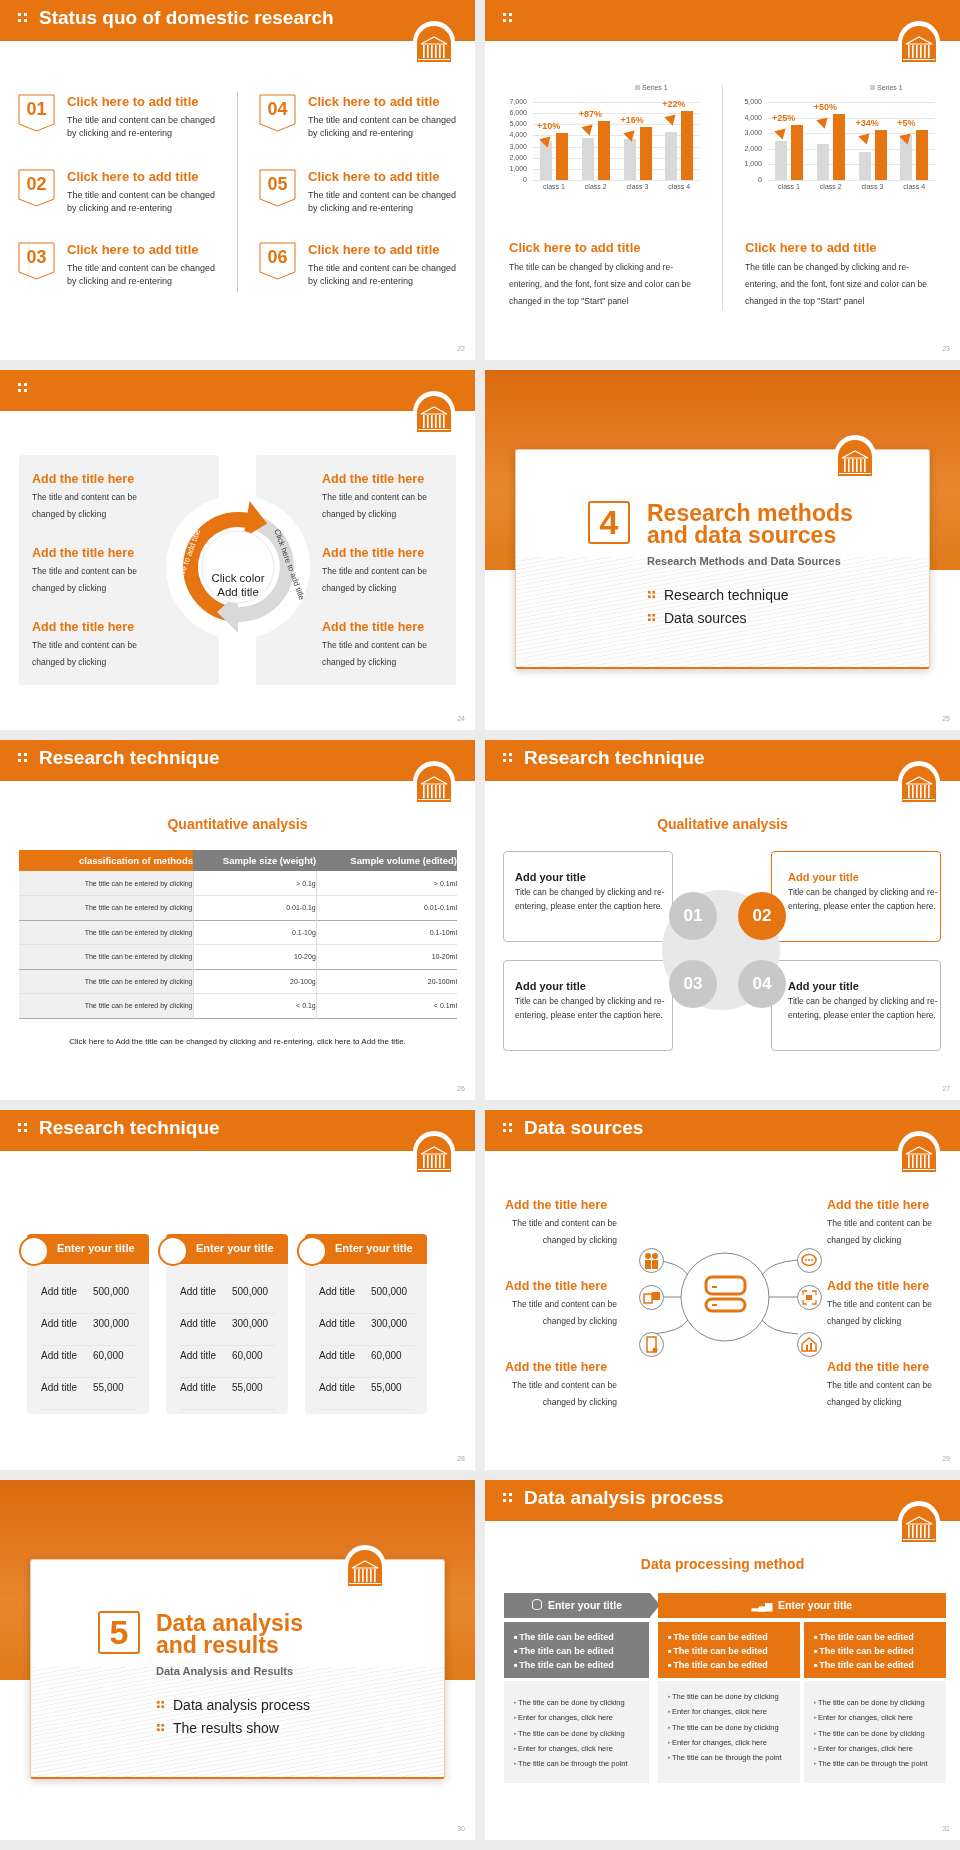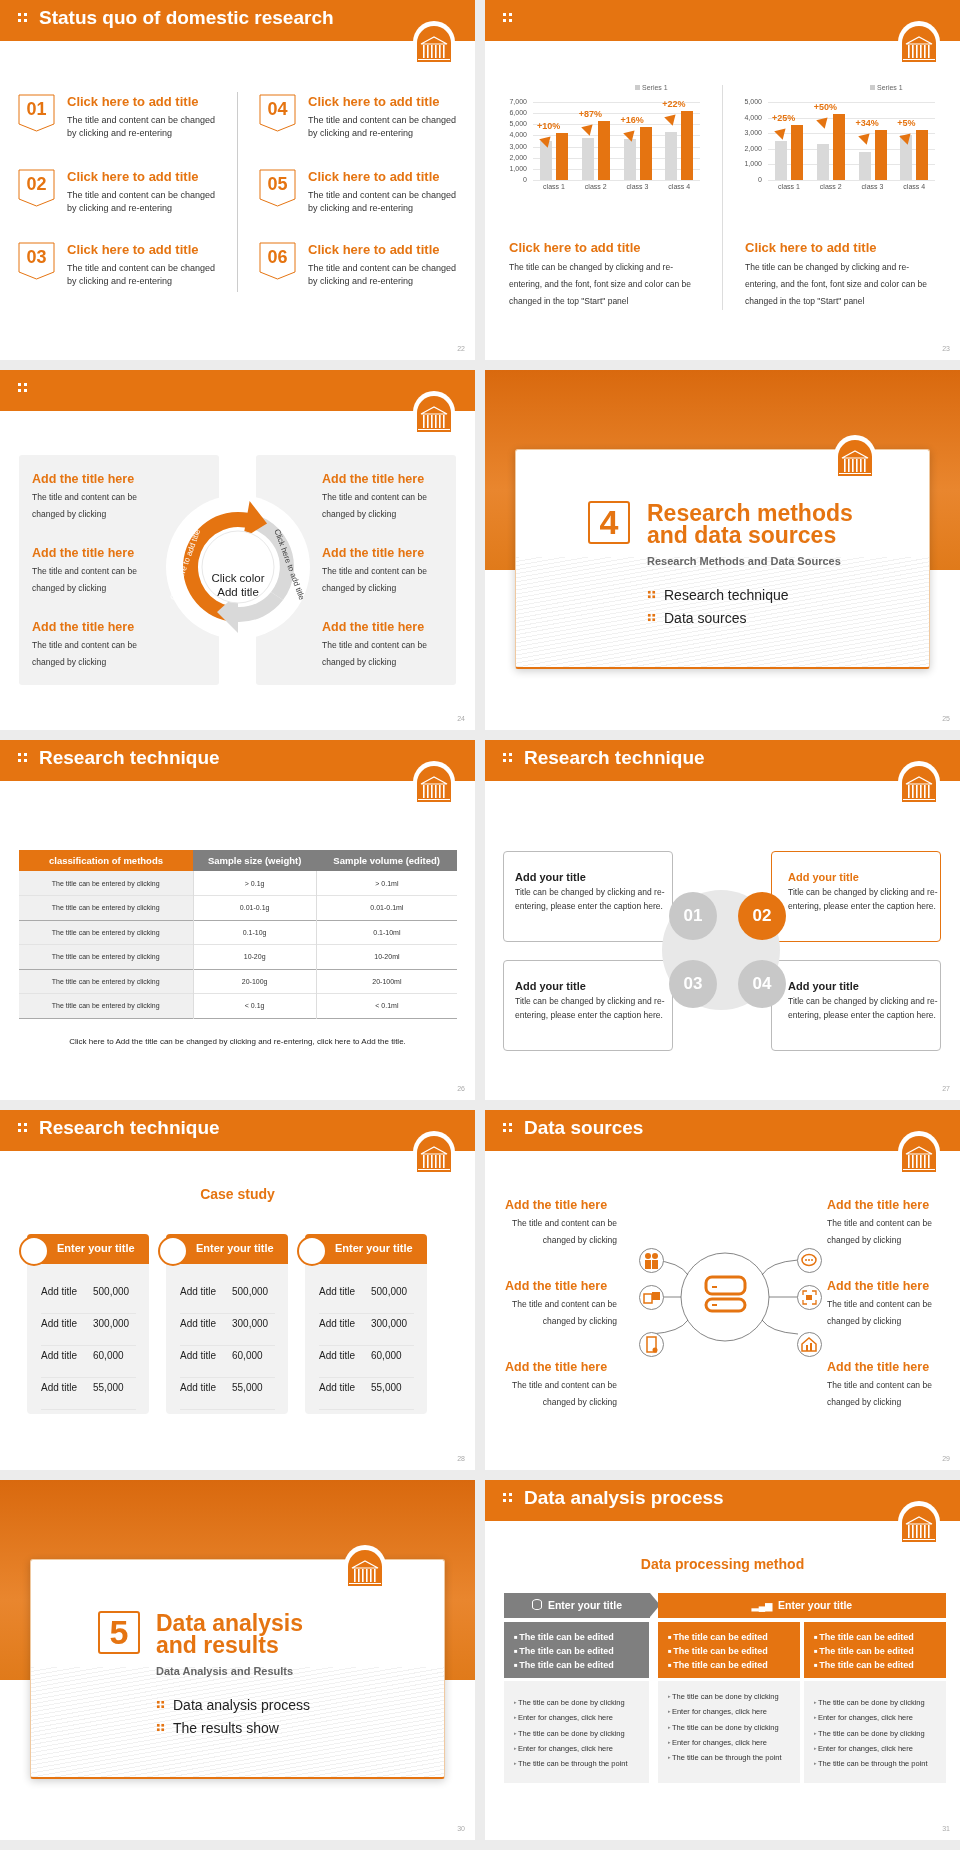--- a/index.html
+++ b/index.html
@@ -42,21 +42,21 @@
 .bgphoto{position:absolute;left:0;top:0;width:475px;height:200px;background:linear-gradient(180deg,#d9690e,#e9862e 60%,#e07a1a);}
 .card{position:absolute;background:#fff;border:1px solid #f0c9a0;border-bottom:2px solid #e57411;border-radius:3px;box-shadow:0 2px 8px rgba(0,0,0,.2);overflow:hidden}
 .wave{position:absolute;left:0;bottom:0;width:100%;height:110px;background:repeating-linear-gradient(170deg,rgba(200,200,200,.25) 0 1px,transparent 1px 4px)}
 .numbox{position:absolute;border:2px solid #e57411;border-radius:3px;color:#e57411;font-weight:bold;font-size:34px;text-align:center;line-height:38px}
 .sect-title{position:absolute;color:#e57411;font-weight:bold;font-size:23px;line-height:23px;white-space:nowrap}
 .sect-sub{position:absolute;color:#666;font-weight:bold;font-size:11px}
 .sect-li{position:absolute;font-size:14px;color:#222;white-space:nowrap}
 .sect-li i{display:inline-block;width:9px;height:9px;margin-right:8px;vertical-align:1px;background:radial-gradient(circle,#e57411 1.3px,transparent 1.6px) 0 0/4.5px 4.5px}
 
 table{border-collapse:collapse;position:absolute}
-td,th{font-size:7px;text-align:center;height:24.5px}
+td,th{font-size:7px;text-align:right;height:24.5px}
 th{font-size:9.5px;color:#fff;height:21px;font-weight:bold}
 
 .qbox{position:absolute;width:170px;height:91px;border:1px solid #bbb;border-radius:4px;background:#fff}
 .qbox .t{position:absolute;left:11px;top:19px;font-size:11px;font-weight:bold;color:#222}
 .qbox .d{position:absolute;left:11px;top:34px;font-size:8.5px;color:#333;line-height:13.5px;width:150px}
 .qnum{position:absolute;width:48px;height:48px;border-radius:50%;background:#c8c8c8;color:#fff;font-weight:bold;font-size:17px;text-align:center;line-height:48px}
 
 .case{position:absolute;width:122px;height:180px;background:#f2f2f2;border-radius:4px}
 .case .h{position:absolute;left:0;top:0;width:122px;height:30px;background:#e57411;border-radius:4px 4px 0 0}
 .case .h span{position:absolute;left:30px;top:8px;color:#fff;font-size:11px;font-weight:bold;white-space:nowrap}
@@ -373,20 +373,21 @@
           <rect x="14" y="27" width="1.6" height="13"></rect>
           <rect x="18" y="27" width="1.6" height="13"></rect>
           <rect x="22" y="27" width="1.6" height="13"></rect>
           <rect x="26" y="27" width="1.6" height="13"></rect>
           <rect x="30" y="27" width="1.6" height="13"></rect>
           <rect x="34" y="27" width="1.6" height="13"></rect>
           <rect x="9" y="41" width="32" height="1"></rect>
         </g>
       </svg>
 </div>
+  <div style="position:absolute;left:0;width:475px;top:76px;text-align:center;font-size:14px;font-weight:bold;color:#e57411">Quantitative analysis</div>
   <table style="left:19px;top:110px;width:438px">
     <thead>
       <tr>
         <th style="background:#e57411;width:174px">classification of methods</th>
         <th style="background:#7f7f7f">Sample size (weight)</th>
         <th style="background:#7f7f7f">Sample volume (edited)</th>
       </tr>
     </thead>
     <tbody id="tbl-body">
         <tr style="border-bottom: 1px solid rgb(227, 227, 227);">
@@ -444,20 +445,21 @@
           <rect x="14" y="27" width="1.6" height="13"></rect>
           <rect x="18" y="27" width="1.6" height="13"></rect>
           <rect x="22" y="27" width="1.6" height="13"></rect>
           <rect x="26" y="27" width="1.6" height="13"></rect>
           <rect x="30" y="27" width="1.6" height="13"></rect>
           <rect x="34" y="27" width="1.6" height="13"></rect>
           <rect x="9" y="41" width="32" height="1"></rect>
         </g>
       </svg>
 </div>
+  <div style="position:absolute;left:0;width:475px;top:76px;text-align:center;font-size:14px;font-weight:bold;color:#e57411">Qualitative analysis</div>
   <div class="qbox" style="left:18px;top:111px">
       <div class="t">Add your title</div>
       <div class="d">Title can be changed by clicking and re-entering, please enter the caption here.</div>
     </div>
   <div class="qbox" style="left:286px;top:111px;border-color:#e57411">
       <div class="t" style="left:16px;color:#e57411">Add your title</div>
       <div class="d" style="left:16px">Title can be changed by clicking and re-entering, please enter the caption here.</div>
     </div>
   <div class="qbox" style="left:18px;top:220px">
       <div class="t">Add your title</div>
@@ -494,21 +496,20 @@
           <rect x="14" y="27" width="1.6" height="13"></rect>
           <rect x="18" y="27" width="1.6" height="13"></rect>
           <rect x="22" y="27" width="1.6" height="13"></rect>
           <rect x="26" y="27" width="1.6" height="13"></rect>
           <rect x="30" y="27" width="1.6" height="13"></rect>
           <rect x="34" y="27" width="1.6" height="13"></rect>
           <rect x="9" y="41" width="32" height="1"></rect>
         </g>
       </svg>
 </div>
-  <div style="position:absolute;left:0;width:475px;top:76px;text-align:center;font-size:14px;font-weight:bold;color:#e57411">Case study</div>
   <div id="cases">
       <div class="case" style="left: 27px; top: 124px;">
         <div class="h">
           <span>Enter your title</span>
         </div>
   <div class="ic"></div>
         <div class="row" style="top:48px"><span>Add title</span><span class="v">500,000</span></div>
         <div class="row" style="top:80px"><span>Add title</span><span class="v">300,000</span></div>
         <div class="row" style="top:112px"><span>Add title</span><span class="v">60,000</span></div>
         <div class="row" style="top:144px"><span>Add title</span><span class="v">55,000</span></div>

